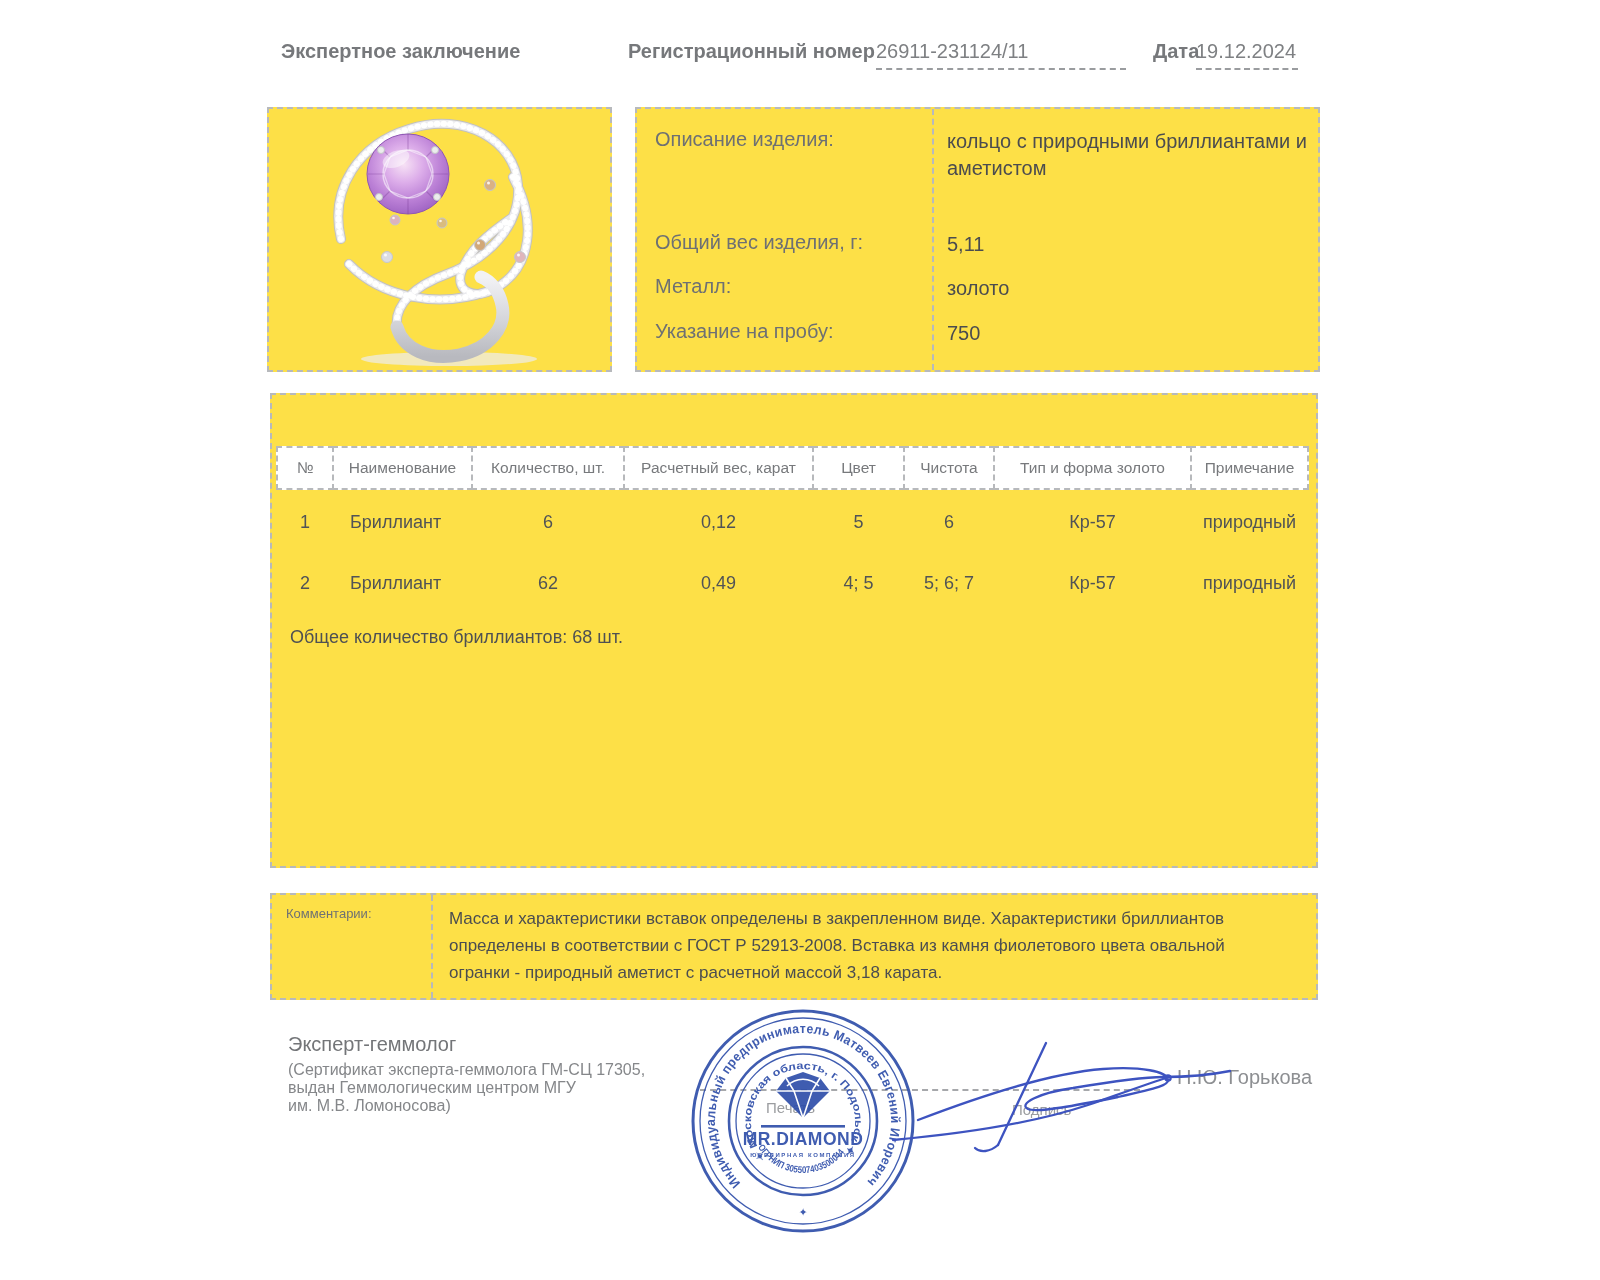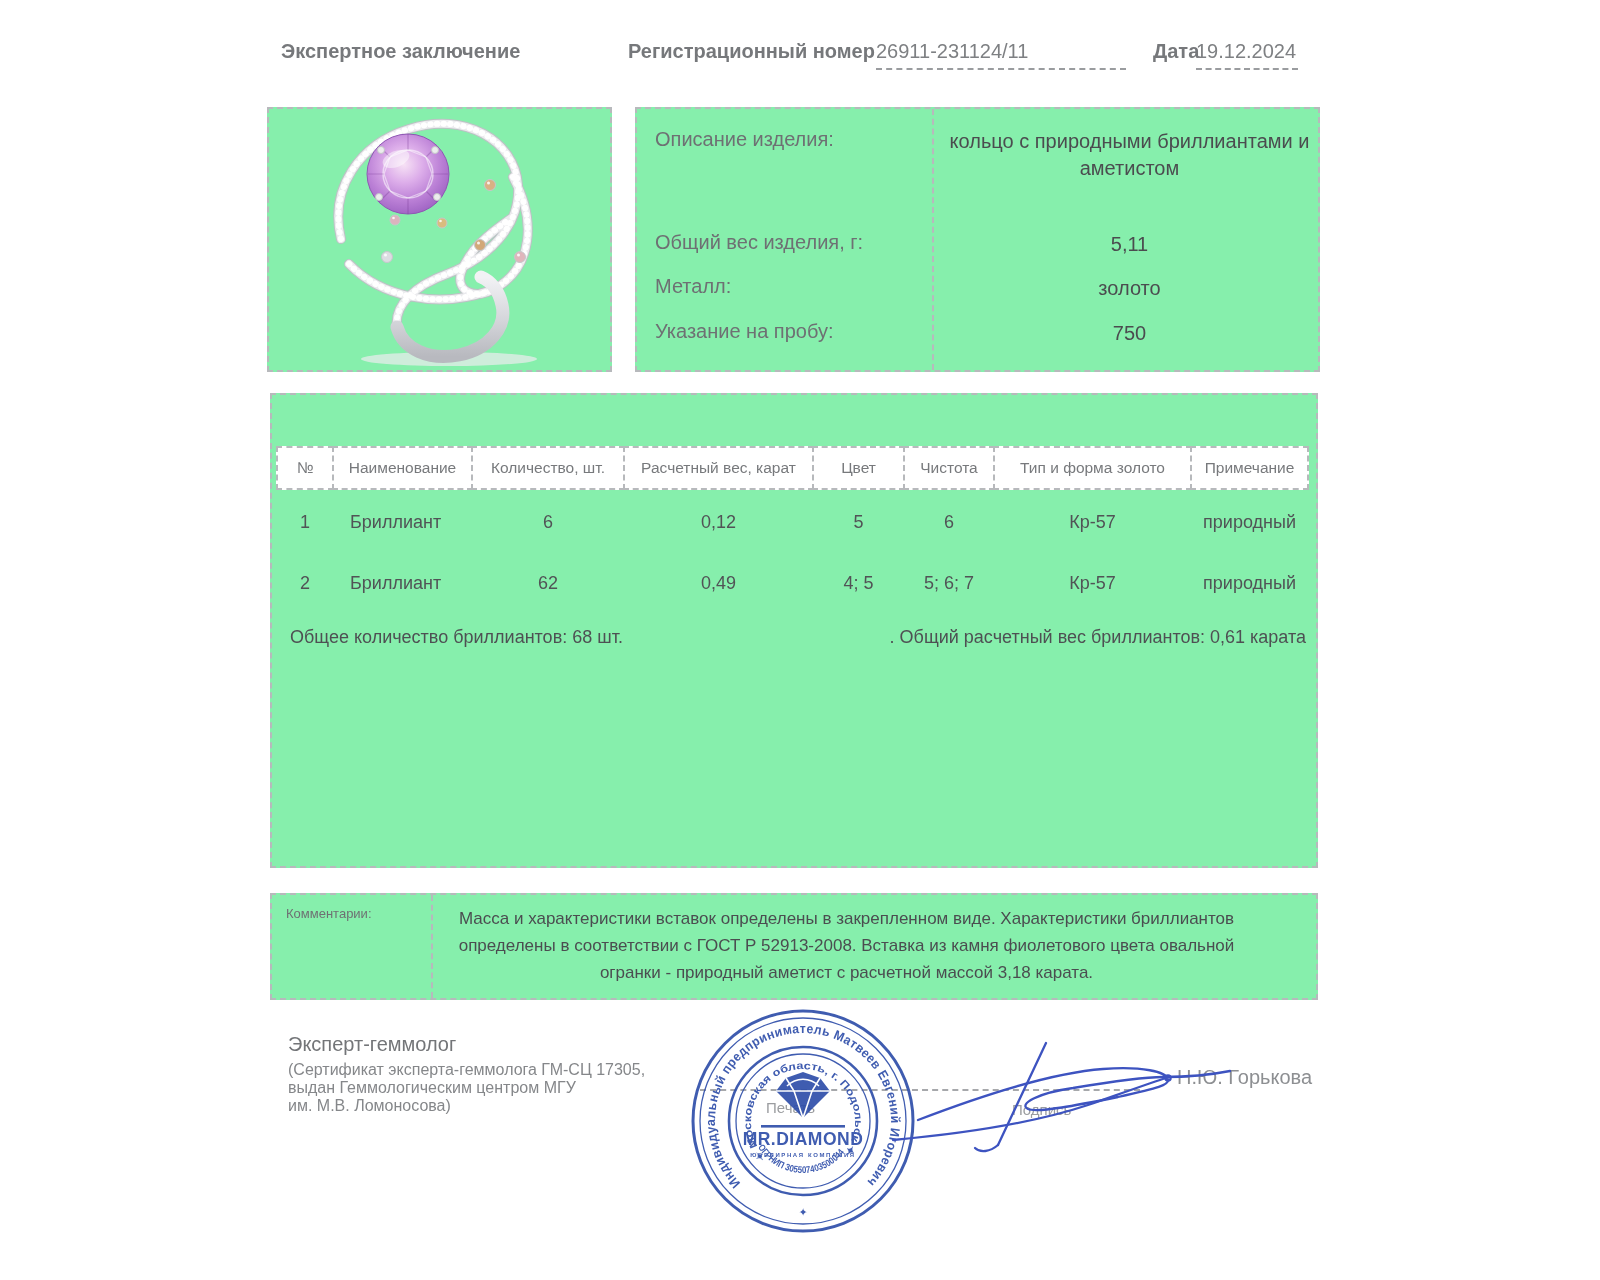--- a/index.html
+++ b/index.html
@@ -7,21 +7,21 @@
   body { font-family:"Liberation Sans", sans-serif; }
   .page { position:relative; width:1600px; height:1280px; background:#fff; overflow:hidden;border-radius:16px; }
 
   
   .hdr { position:absolute; top:40px; height:30px; white-space:nowrap; }
   .hdr-bold { font-weight:bold; font-size:20px; color:#76787b; }
   .hdr-val { font-size:20px; color:#7e8083; }
   .dotted-u { border-bottom:2px dashed #9a9c9f; padding-bottom:5px; display:inline-block; }
 
   
-  .dbox { position:absolute; border:2px dashed #b7b9bc; background:#86efac;text-align:center; }
+  .dbox { position:absolute; border:2px dashed #b7b9bc; background:#fde047; }
 
   
   .desc-divider { position:absolute; left:295px; top:0; bottom:0; border-left:2px dashed #b7b9bc; }
   .desc-label { position:absolute; left:18px; font-size:20px; color:#6e7073; }
   .desc-value { position:absolute; left:310px; width:365px; font-size:20px; color:#4b4c4f; line-height:27px; }
 
   
   .ins-title { position:absolute; left:16px; top:14px; font-size:19px; color:#626467;margin-top:48px; }
   .thead-row, .tbody-row, .tsum-row { position:absolute; left:4px; display:flex; }
   .thead-row { top:51px; }
@@ -186,21 +186,20 @@
       <div class="dcell c2">62</div>
       <div class="dcell c3">0,49</div>
       <div class="dcell c4">4; 5</div>
       <div class="dcell c5">5; 6; 7</div>
       <div class="dcell c6">Кр-57</div>
       <div class="dcell c7">природный</div>
     </div>
 
     <div class="tsum-row">
       <span>Общее количество бриллиантов: 68 шт.</span>
-      <span>. Общий расчетный вес бриллиантов: 0,61 карата</span>
     </div>
   </div>
 
   <div class="dbox" style="left:270px; top:893px; width:1048px; height:107px;">
     <div class="com-divider"></div>
     <div class="com-label">Комментарии:</div>
     <div class="com-text">Масса и характеристики вставок определены в закрепленном виде. Характеристики бриллиантов определены в соответствии с ГОСТ Р 52913-2008. Вставка из камня фиолетового цвета овальной огранки - природный аметист с расчетной массой 3,18 карата.</div>
   </div>
 
   <div class="expert-title">Эксперт-геммолог</div>

